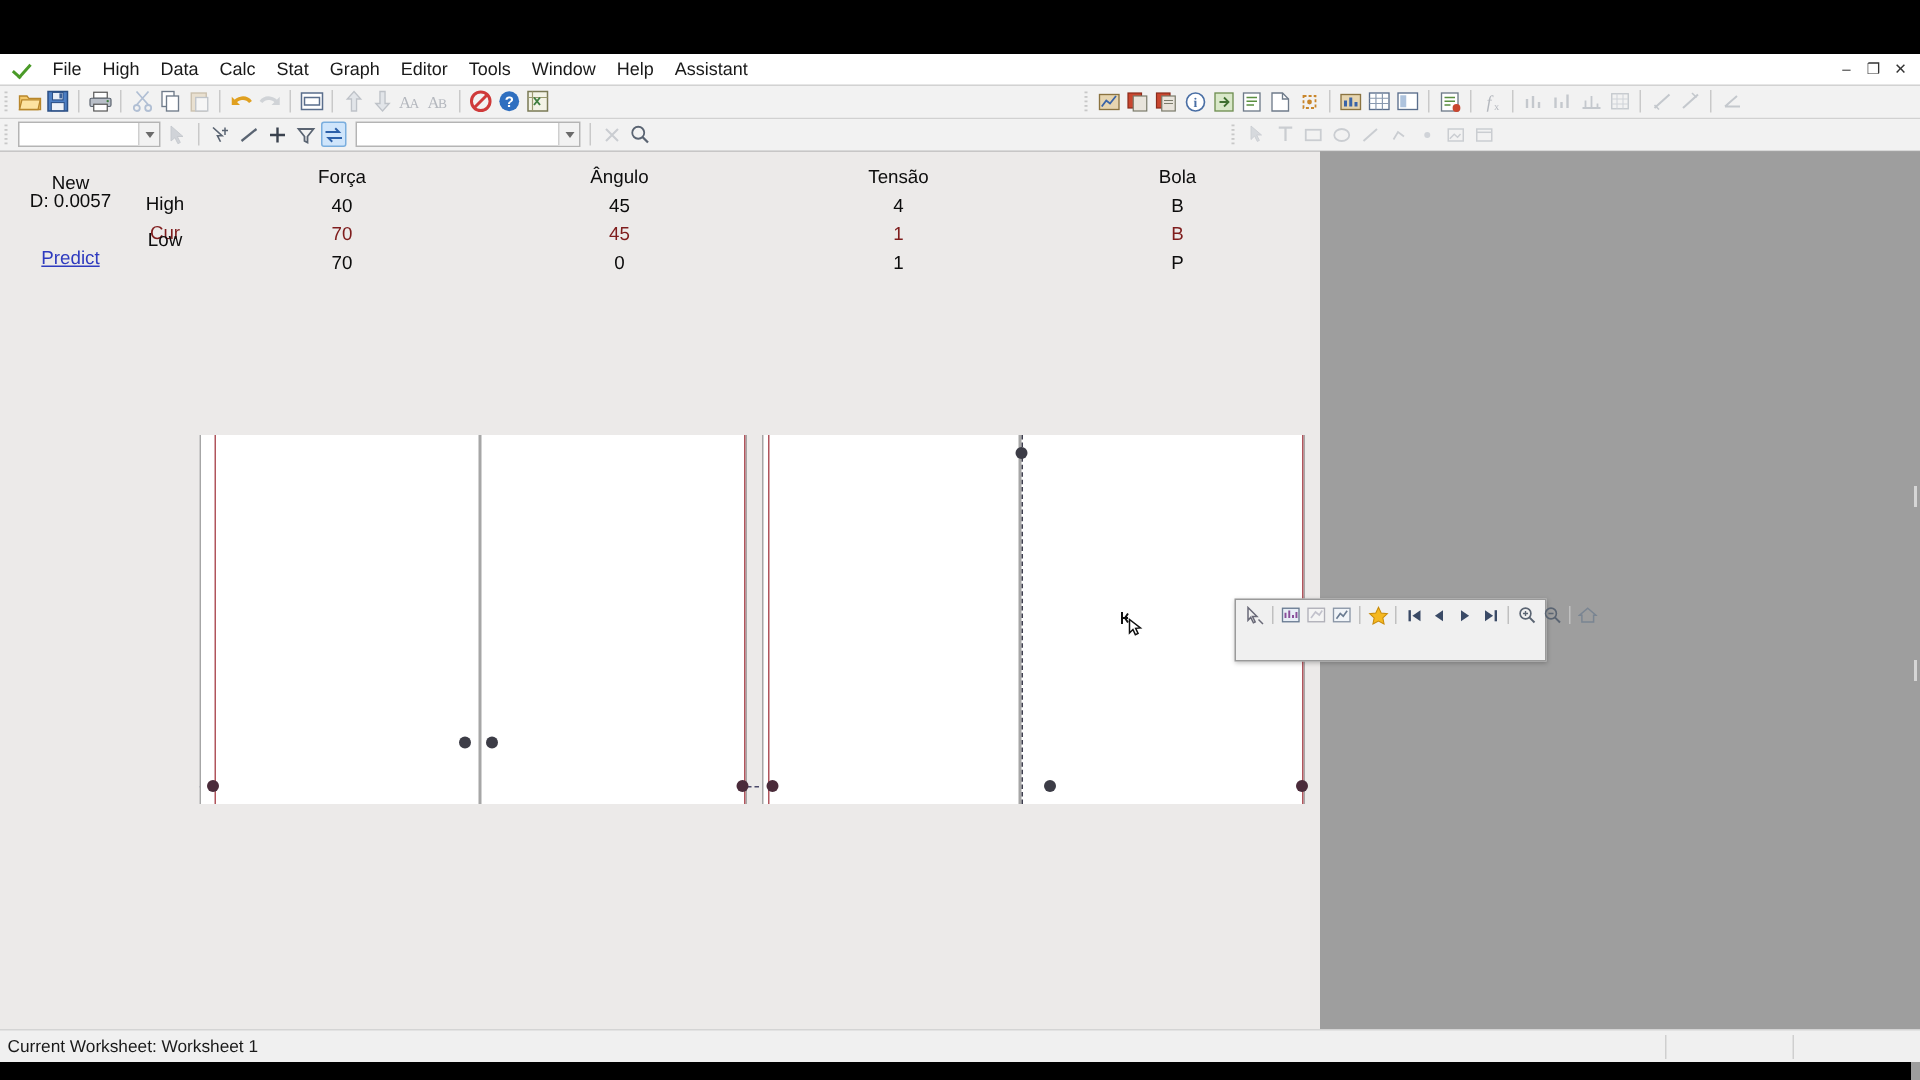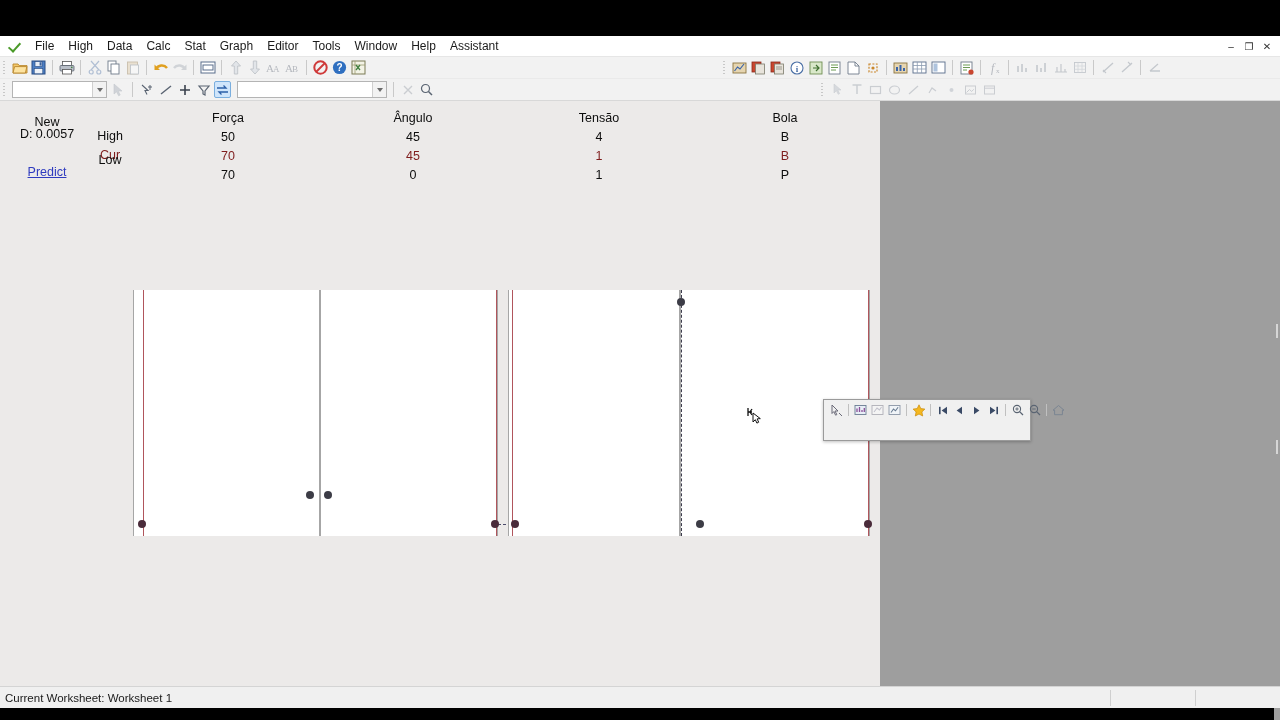--- a/index.html
+++ b/index.html
@@ -573,21 +573,21 @@
 
           <div class="hcell" style="left:8px;  top:14px; width:78px;">New</div>
           <div class="hcell" style="left:4px;  top:26px; width:86px;">D: 0.0057</div>
           <div class="hcell link" style="left:8px;  top:64px; width:78px;text-align:center;">Predict</div>
 
           <div class="hcell" style="left:86px; top:28px; width:48px;">High</div>
           <div class="hcell red" style="left:86px; top:47px; width:48px;">Cur</div>
           <div class="hcell" style="left:86px; top:52px; width:48px;">Low</div>
 
           <div class="hcell" style="left:158px; top:10px; width:140px;">Força</div>
-          <div class="hcell" style="left:158px; top:29px; width:140px;">50</div>
+          <div class="hcell" style="left:158px; top:29px; width:140px;">40</div>
           <div class="hcell red" style="left:158px; top:48px; width:140px;">70</div>
           <div class="hcell" style="left:158px; top:67px; width:140px;">70</div>
 
           <div class="hcell" style="left:343px; top:10px; width:140px;">Ângulo</div>
           <div class="hcell" style="left:343px; top:29px; width:140px;">45</div>
           <div class="hcell red" style="left:343px; top:48px; width:140px;">45</div>
           <div class="hcell" style="left:343px; top:67px; width:140px;">0</div>
 
           <div class="hcell" style="left:529px; top:10px; width:140px;">Tensão</div>
           <div class="hcell" style="left:529px; top:29px; width:140px;">4</div>

